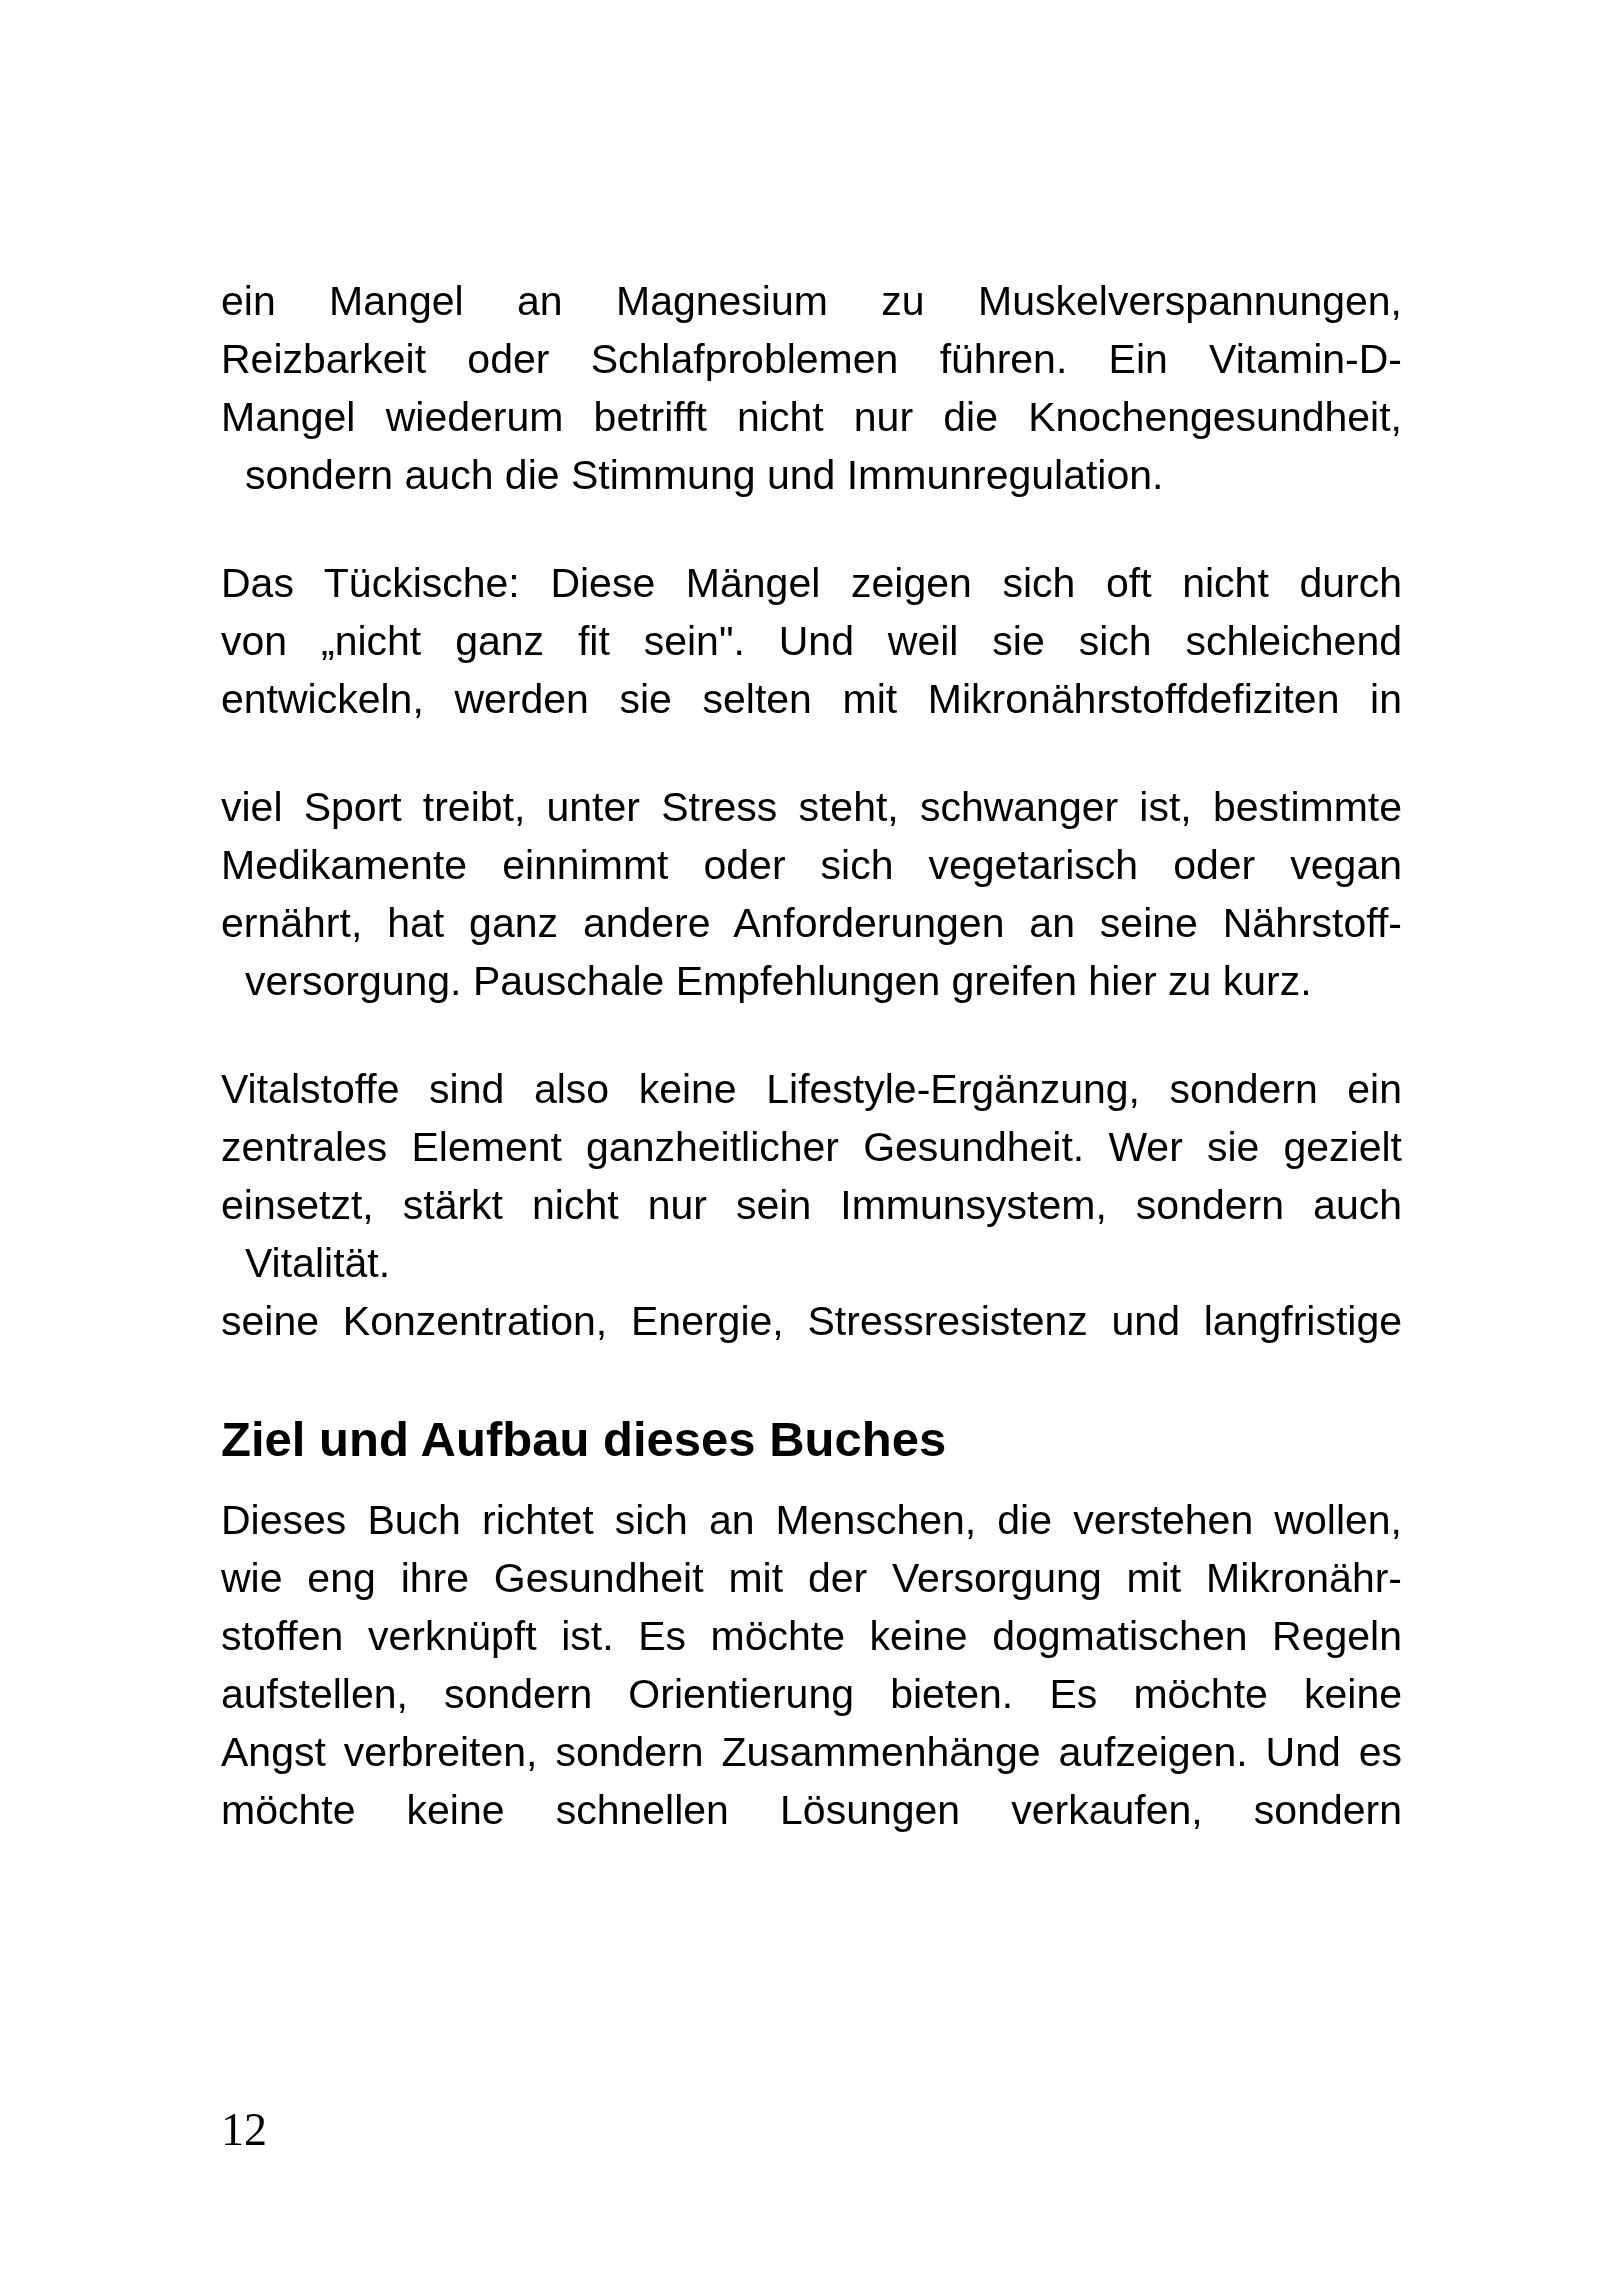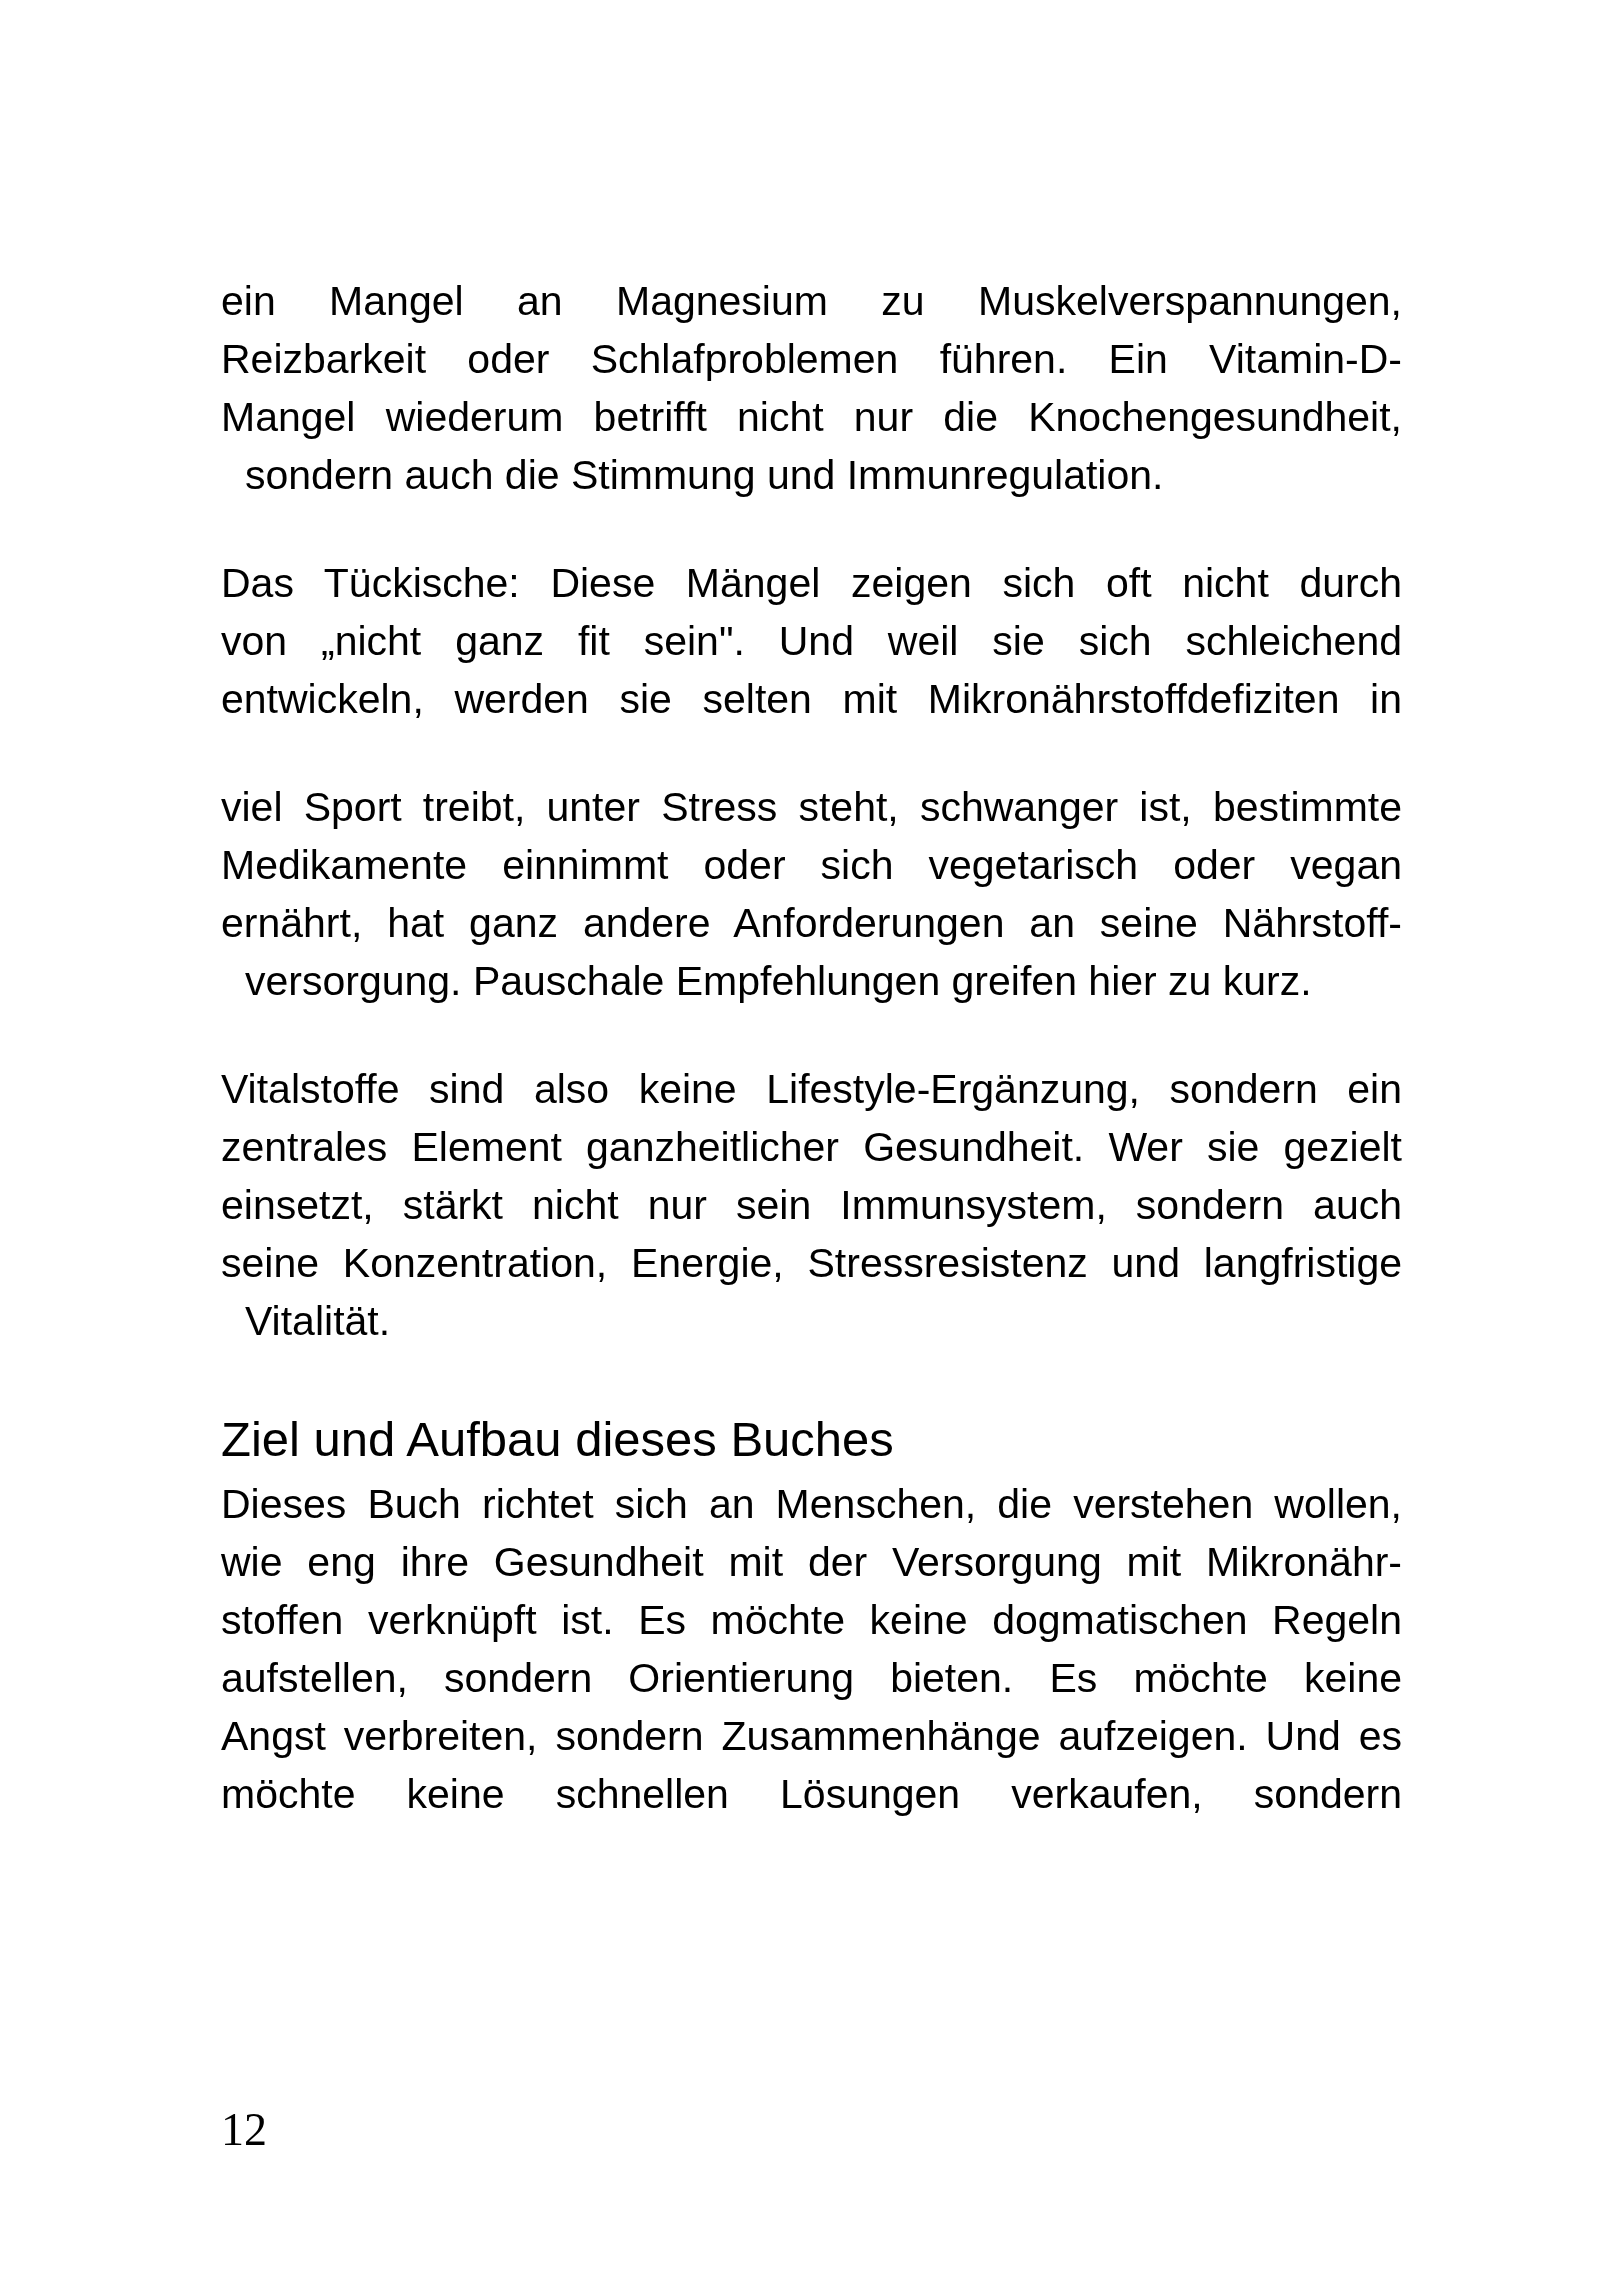--- a/index.html
+++ b/index.html
@@ -32,22 +32,22 @@
     text-align-last: justify;
     white-space: normal;
   }
   .line.last-line {
     text-align-last: left;
     margin-left: 24px;
   }
   .heading {
     font-size: 49px;
     line-height: 64px;
-    font-weight: normal;
-    margin: 57px 0 4px 0;
+    font-weight: bold;
+    margin: 57px 0 20px 0;
     text-align: left;
     letter-spacing: 0;
   }
   .page-number {
     position: absolute;
     left: 221px;
     top: 2103px;
     font-family: "Liberation Serif", serif;
     font-size: 46px;
     line-height: 53px;
@@ -77,22 +77,22 @@
       <div class="line">viel Sport treibt, unter Stress steht, schwanger ist, bestimmte</div>
       <div class="line">Medikamente einnimmt oder sich vegetarisch oder vegan</div>
       <div class="line">ernährt, hat ganz andere Anforderungen an seine Nährstoff-</div>
       <div class="line last-line">versorgung. Pauschale Empfehlungen greifen hier zu kurz.</div>
     </div>
 
     <div class="para">
       <div class="line">Vitalstoffe sind also keine Lifestyle-Ergänzung, sondern ein</div>
       <div class="line">zentrales Element ganzheitlicher Gesundheit. Wer sie gezielt</div>
       <div class="line">einsetzt, stärkt nicht nur sein Immunsystem, sondern auch</div>
+      <div class="line last-line">Vitalität.</div>
       <div class="line">seine Konzentration, Energie, Stressresistenz und langfristige</div>
-      <div class="line last-line">Vitalität.</div>
     </div>
 
     <h2 class="heading">Ziel und Aufbau dieses Buches</h2>
 
     <div class="para">
       <div class="line">Dieses Buch richtet sich an Menschen, die verstehen wollen,</div>
       <div class="line">wie eng ihre Gesundheit mit der Versorgung mit Mikronähr-</div>
       <div class="line">stoffen verknüpft ist. Es möchte keine dogmatischen Regeln</div>
       <div class="line">aufstellen, sondern Orientierung bieten. Es möchte keine</div>
       <div class="line">Angst verbreiten, sondern Zusammenhänge aufzeigen. Und es</div>

